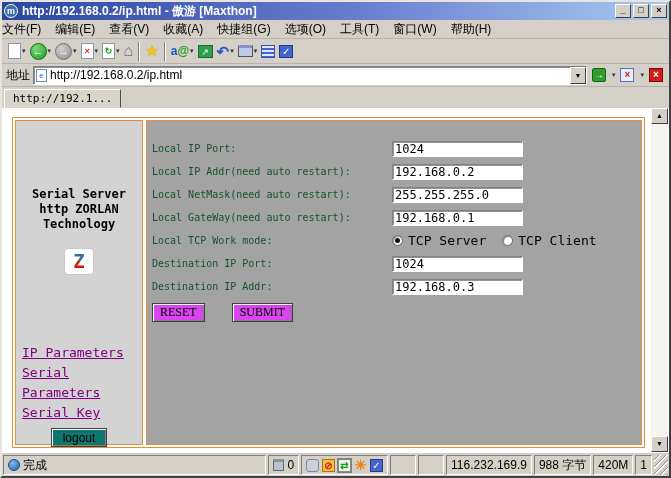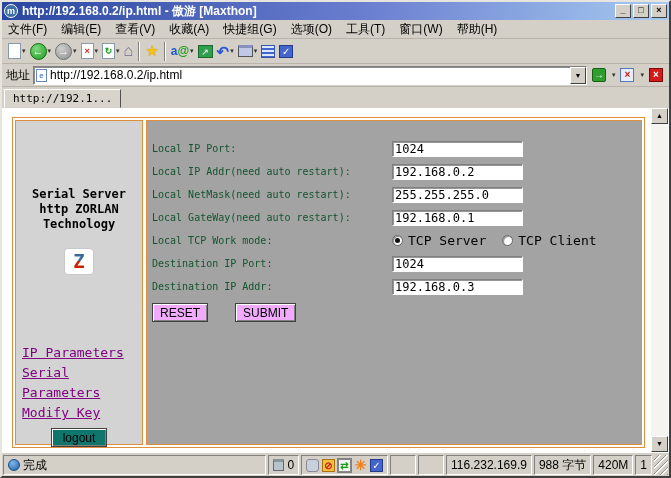--- a/index.html
+++ b/index.html
@@ -34,21 +34,21 @@
     width: 16px; height: 14px; margin-left: 2px;
     background: #d4d0c8; color: #000;
     border: 1px solid; border-color: #fff #404040 #404040 #fff;
     font-size: 9px; line-height: 10px; text-align: center; font-weight: bold;
   }
 
   
   .menubar {
     height: 19px; flex: 0 0 19px;
     display: flex; align-items: center;
-    padding-left: 6px; gap: 14px;
+    gap: 14px;
     border-bottom: 1px solid #b8b4ac;
   }
   .menu-item { color: #000; cursor: default; white-space: nowrap; }
 
   
   .toolbar {
     height: 25px; flex: 0 0 25px;
     display: flex; align-items: center;
     padding-left: 4px;
     border-bottom: 1px solid #b8b4ac;
@@ -191,23 +191,23 @@
     display: inline-block;
   }
   .radio.checked::after {
     content: ""; display: block; width: 5px; height: 5px; margin: 2px;
     border-radius: 50%; background: #111;
   }
   .rlabel { font-family: "DejaVu Sans Mono", monospace; font-size: 13px; margin: 0 16px 0 5px; white-space: nowrap; }
   .btnrow { margin-top: 5px; display: flex; gap: 27px; }
   .formbtn {
     height: 19px; padding: 0 7px;
-    background: #f0abfc; border: 1px solid #404040;
+    background: #d946ef; border: 1px solid #404040;
     box-shadow: inset 1px 1px 0 #fff, inset -1px -1px 0 #808080;
-    font-family: Liberation Sans, sans-serif; font-size: 12px;
+    font-family: Liberation Serif, serif; font-size: 12px;
   }
 
   
   .scrollbar {
     position: absolute; top: 0; right: 1px; width: 17px; bottom: 0;
     background: #f5f4f0;
     display: flex; flex-direction: column; justify-content: space-between;
   }
   .sb-btn {
     height: 16px; background: #d4d0c8;
@@ -352,21 +352,21 @@
           <div>Serial Server</div>
           <div>http ZORLAN</div>
           <div>Technology</div>
         </div>
         <div class="zlogo">
           <span class="zletter">Z</span>
         </div>
         <div class="nav">
           <div class="navrow"><a href="#">IP Parameters</a></div>
           <div class="navrow"><a href="#">Serial Parameters</a></div>
-          <div class="navrow"><a href="#">Modify Key</a></div>
+          <div class="navrow"><a href="#">Serial Key</a></div>
         </div>
         <button class="logout-btn">logout</button>
       </div>
 
       <div class="cell main">
         <div class="form">
 
           <div class="frow">
             <span class="flabel">Local IP Port:</span>
             <input class="ftext" value="1024" style="">

